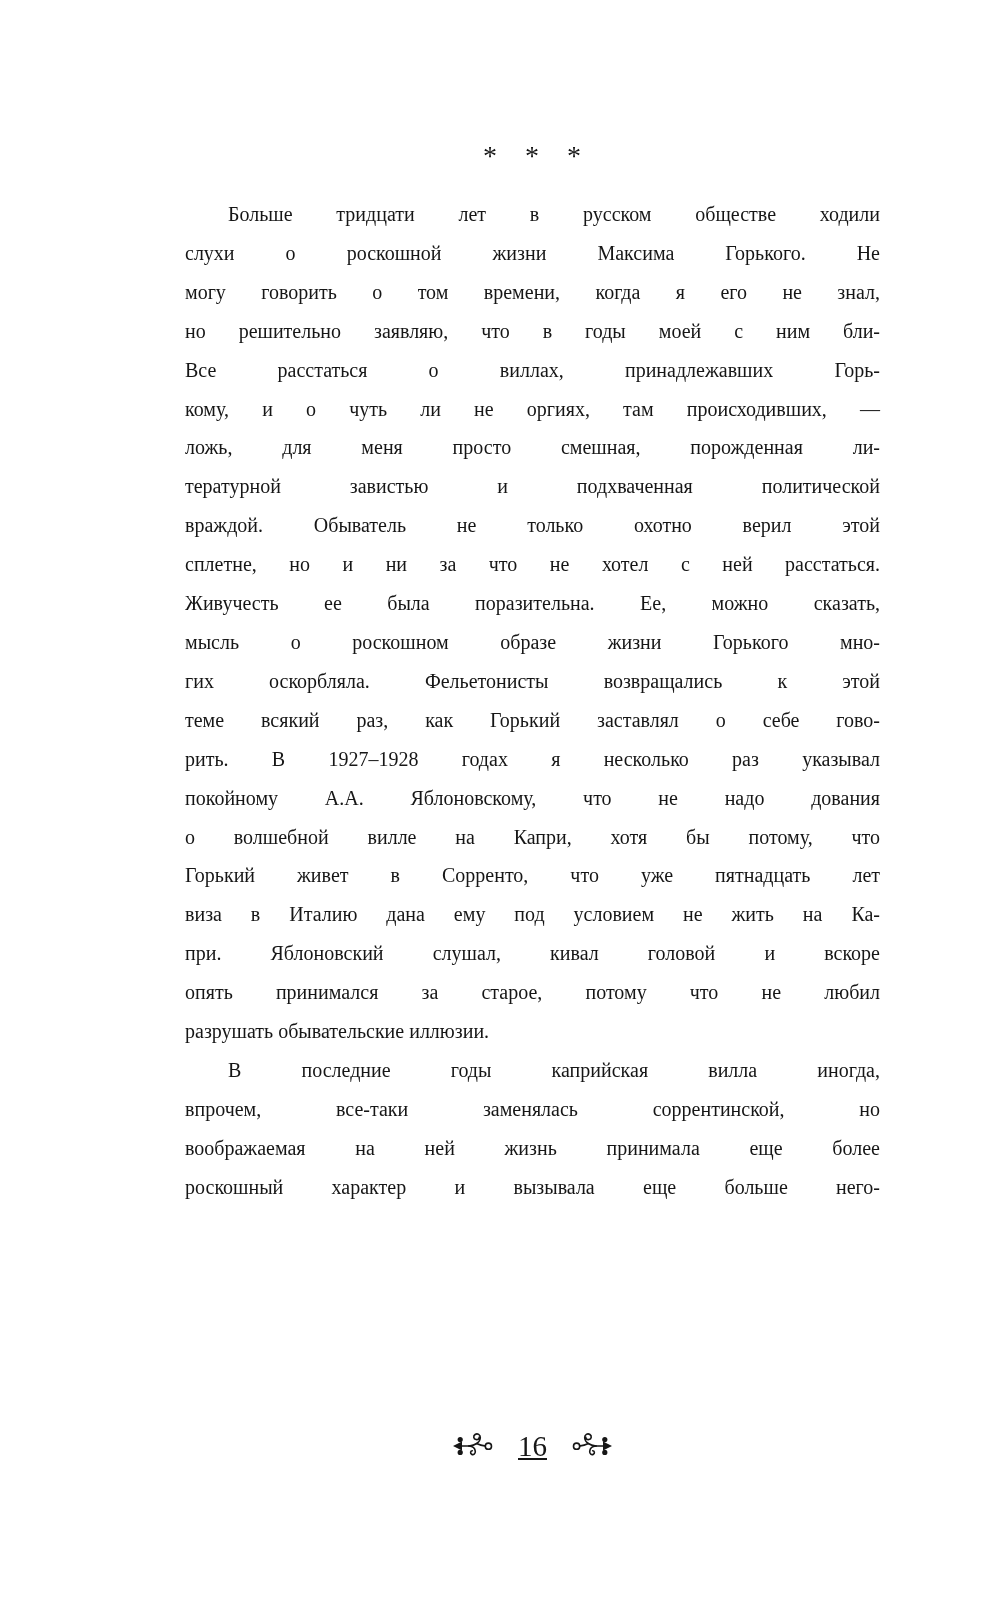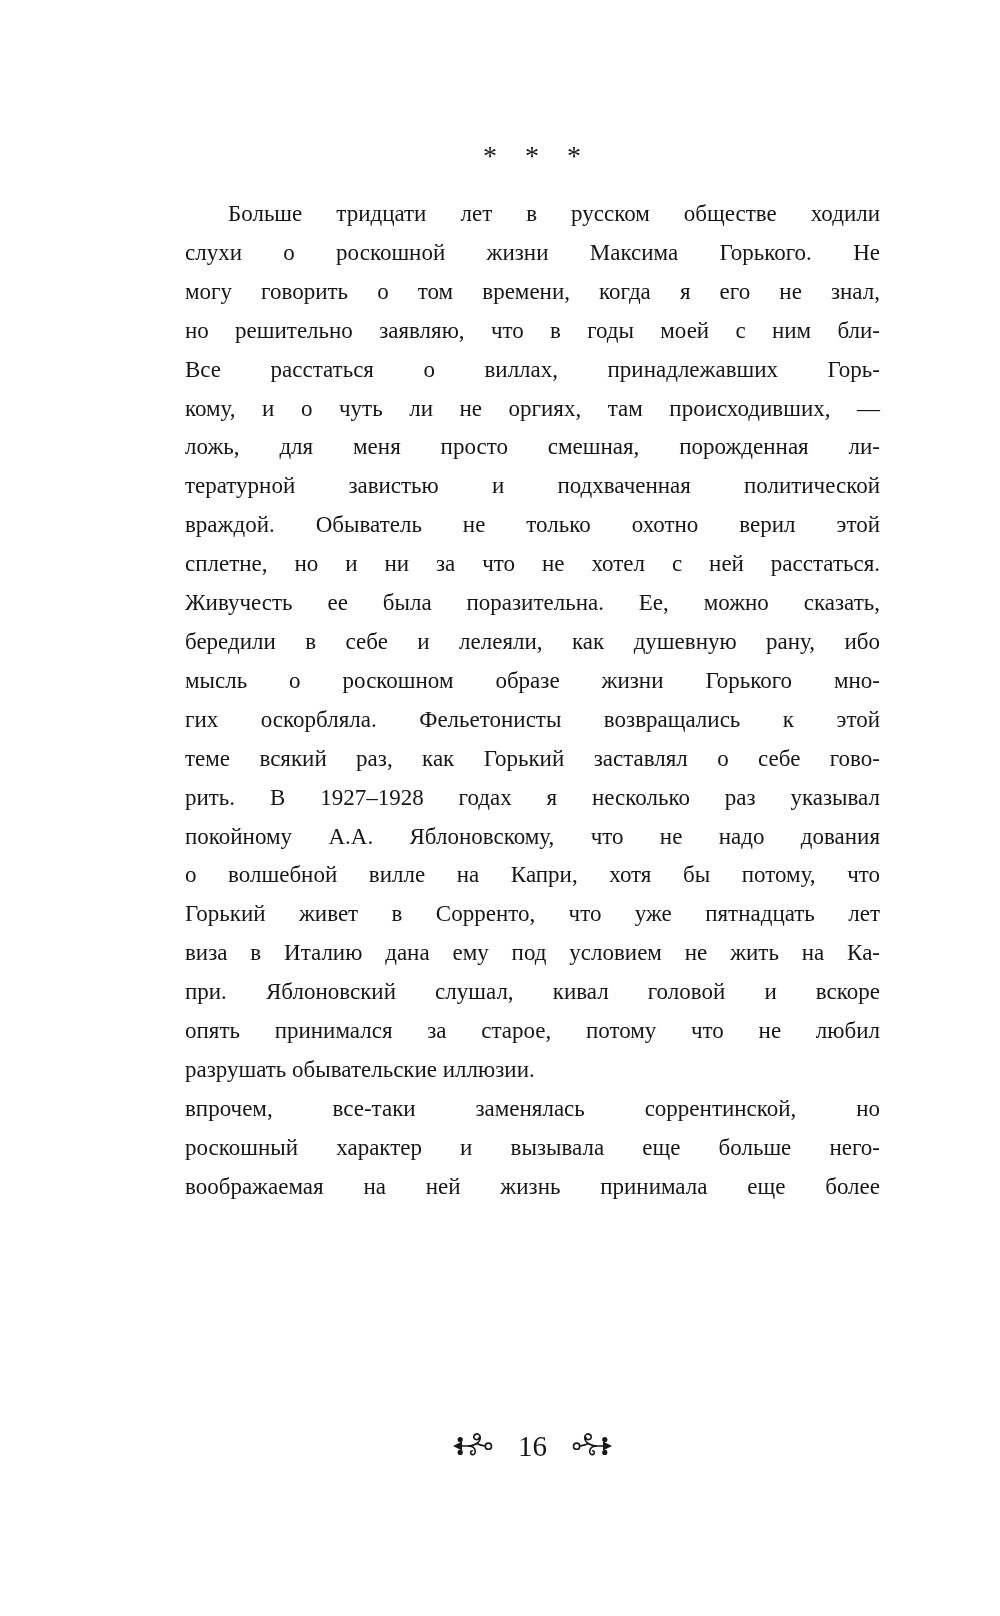--- a/index.html
+++ b/index.html
@@ -21,21 +21,21 @@
     font-size: 28px;
     line-height: 38px;
     word-spacing: 19px;
     letter-spacing: 1px;
   }
   .body-text {
     position: absolute;
     top: 195px;
     left: 185px;
     width: 695px;
-    font-size: 23px;
+    font-size: 20px;
     line-height: 38.9px;
   }
   .line {
     text-align: justify;
     text-align-last: justify;
     white-space: normal;
   }
   .line.para-end { text-align-last: left; }
   .line.indent { text-indent: 43px; }
   .footer {
@@ -44,20 +44,21 @@
     left: 185px;
     width: 695px;
     display: flex;
     justify-content: center;
     align-items: center;
     gap: 20px;
   }
   .page-num {
     font-size: 29px;
     line-height: 34px;
+    text-decoration: underline;
   }
   .ornament { display: block; }
   .ornament.mirrored { transform: scaleX(-1); }
 </style>
 </head>
 <body>
 
 <div class="page">
 
   <div class="section-break">* * *</div>
@@ -67,35 +68,35 @@
       <div class="line">слухи о роскошной жизни Максима Горького. Не</div>
       <div class="line">могу говорить о том времени, когда я его не знал,</div>
       <div class="line">но решительно заявляю, что в годы моей с ним бли-</div>
       <div class="line">Все расстаться о виллах, принадлежавших Горь-</div>
       <div class="line">кому, и о чуть ли не оргиях, там происходивших, —</div>
       <div class="line">ложь, для меня просто смешная, порожденная ли-</div>
       <div class="line">тературной завистью и подхваченная политической</div>
       <div class="line">враждой. Обыватель не только охотно верил этой</div>
       <div class="line">сплетне, но и ни за что не хотел с ней расстаться.</div>
       <div class="line">Живучесть ее была поразительна. Ее, можно сказать,</div>
-      <div class="line">бередили в себе и лелеяли, как душевную рану, ибо</div>
       <div class="line">мысль о роскошном образе жизни Горького мно-</div>
       <div class="line">гих оскорбляла. Фельетонисты возвращались к этой</div>
       <div class="line">теме всякий раз, как Горький заставлял о себе гово-</div>
       <div class="line">рить. В 1927–1928 годах я несколько раз указывал</div>
       <div class="line">покойному А.А. Яблоновскому, что не надо дования</div>
       <div class="line">о волшебной вилле на Капри, хотя бы потому, что</div>
       <div class="line">Горький живет в Сорренто, что уже пятнадцать лет</div>
       <div class="line">виза в Италию дана ему под условием не жить на Ка-</div>
       <div class="line">при. Яблоновский слушал, кивал головой и вскоре</div>
       <div class="line">опять принимался за старое, потому что не любил</div>
       <div class="line para-end">разрушать обывательские иллюзии.</div>
+      <div class="line indent">В последние годы каприйская вилла иногда,</div>
       <div class="line">впрочем, все-таки заменялась соррентинской, но</div>
+      <div class="line">воображаемая на ней жизнь принимала еще более</div>
       <div class="line">роскошный характер и вызывала еще больше него-</div>
-      <div class="line">воображаемая на ней жизнь принимала еще более</div>
     </div>
 
   <div class="footer">
     <svg class="ornament" width="46" height="28" viewBox="0 0 46 28" fill="none" stroke="#161616" stroke-width="1.6" stroke-linecap="round">
       <path fill="#161616" stroke="none" d="M1,14 L10,9.5 L10,18.5 Z"></path>
       <circle fill="#161616" stroke="none" cx="8.2" cy="7.6" r="2.6"></circle>
       <circle fill="#161616" stroke="none" cx="8.2" cy="20.4" r="2.6"></circle>
       <path d="M10,14 L17,14"></path>
       <path d="M17,14 C23,13.5 28,10.5 28.3,5.8 C28.5,2.7 25.4,1 23.1,2.5 C21,3.9 21.4,7 24,7.5 C25.8,7.9 27.3,6.7 27.3,5"></path>
       <path d="M17,14 C20.5,14.3 23,16.2 23.3,19.3 C23.5,21.8 21.4,23.3 19.6,22.2 C18,21.2 18.4,18.8 20.3,18.8"></path>

